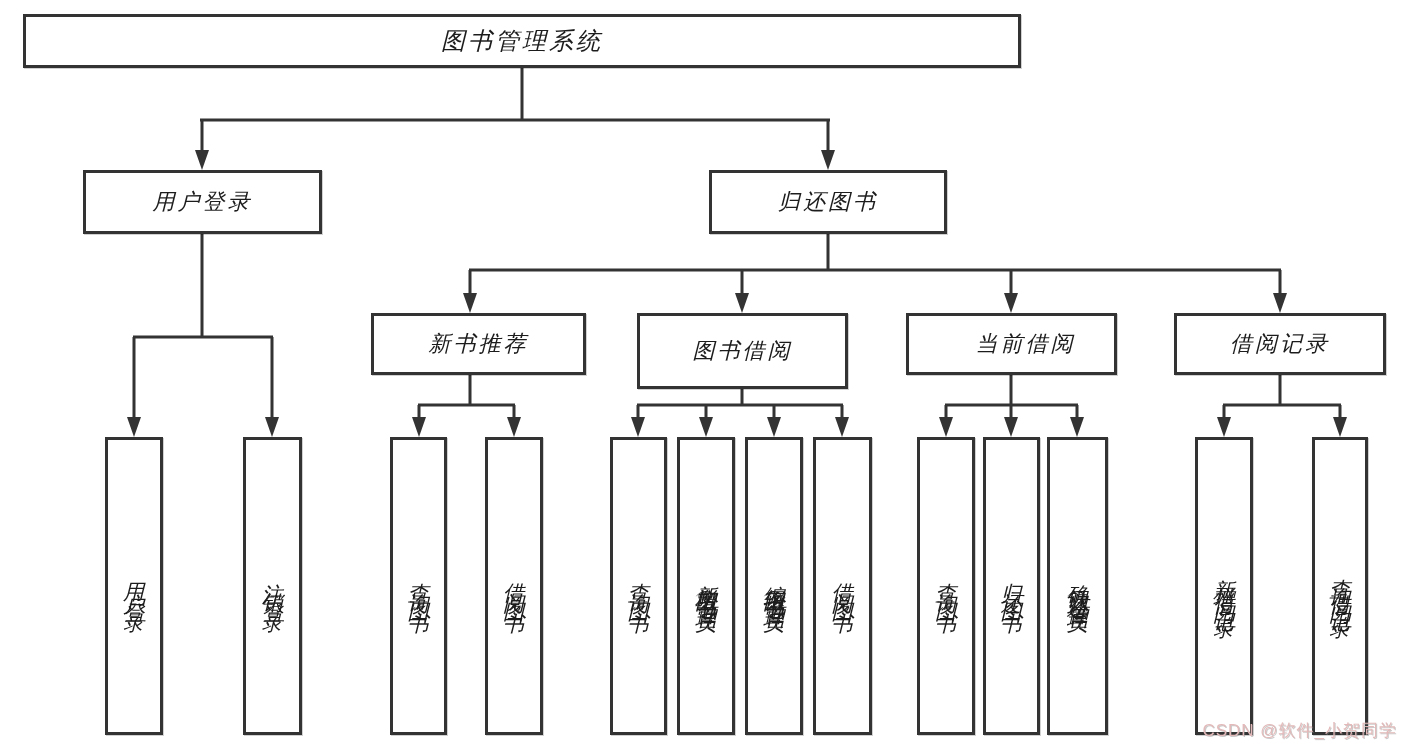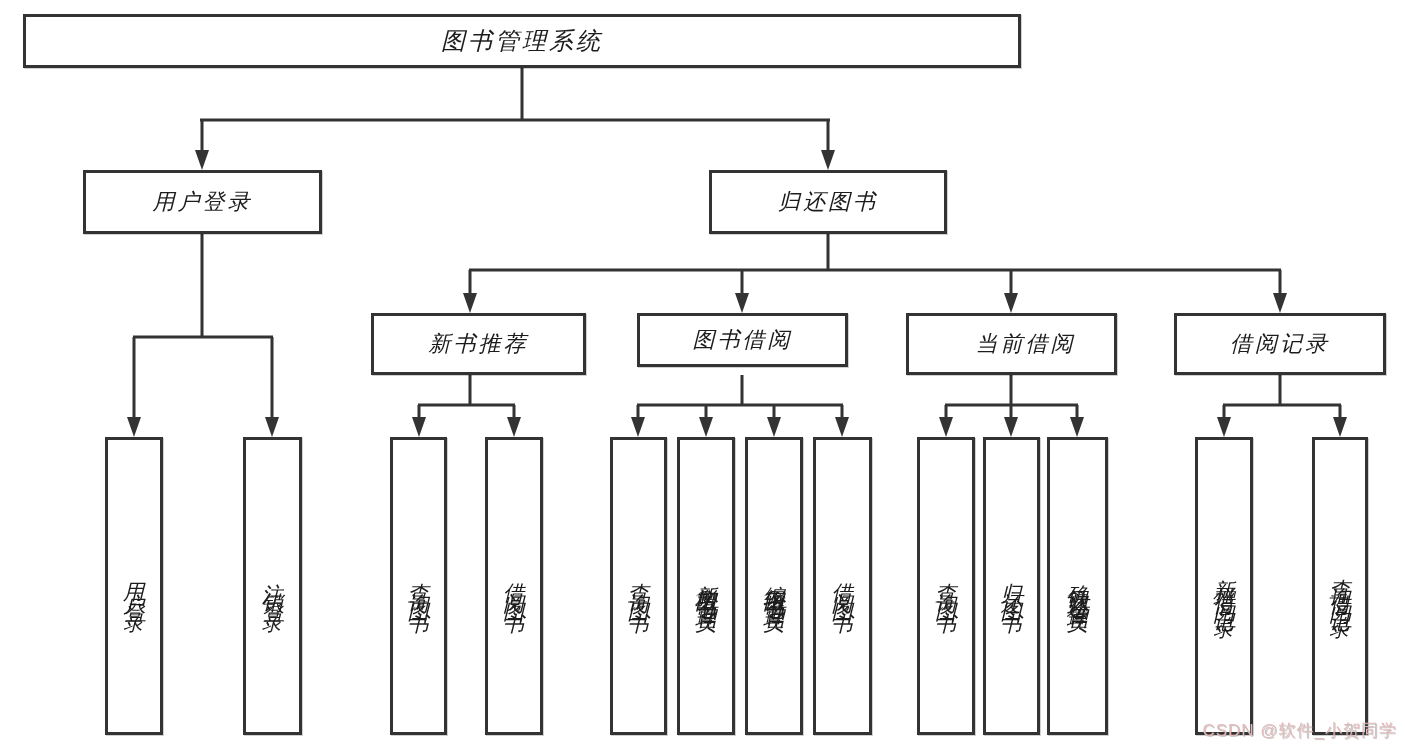--- a/index.html
+++ b/index.html
@@ -116,21 +116,21 @@
   <div class="node" style="left:83px; top:170px; width:239px; height:64px;">
     <span class="h-label">用户登录</span>
   </div>
   <div class="node" style="left:709px; top:170px; width:238px; height:64px;">
     <span class="h-label">归还图书</span>
   </div>
 
   <div class="node" style="left:363px; top:313px; width:215px; height:62px;margin-left:8px;">
     <span class="h-label">新书推荐</span>
   </div>
-  <div class="node" style="left:637px; top:313px; width:211px; height:54px;">
+  <div class="node" style="left:637px; top:313px; width:211px; height:76px;">
     <span class="h-label">图书借阅</span>
   </div>
   <div class="node" style="left:906px; top:313px; width:211px; height:62px;padding-left:28px;">
     <span class="h-label">当前借阅</span>
   </div>
   <div class="node" style="left:1174px; top:313px; width:212px; height:62px;">
     <span class="h-label">借阅记录</span>
   </div>
 
   <div class="node v-node sp-4" style="left:105px; top:437px; width:58px; height:298px;">

